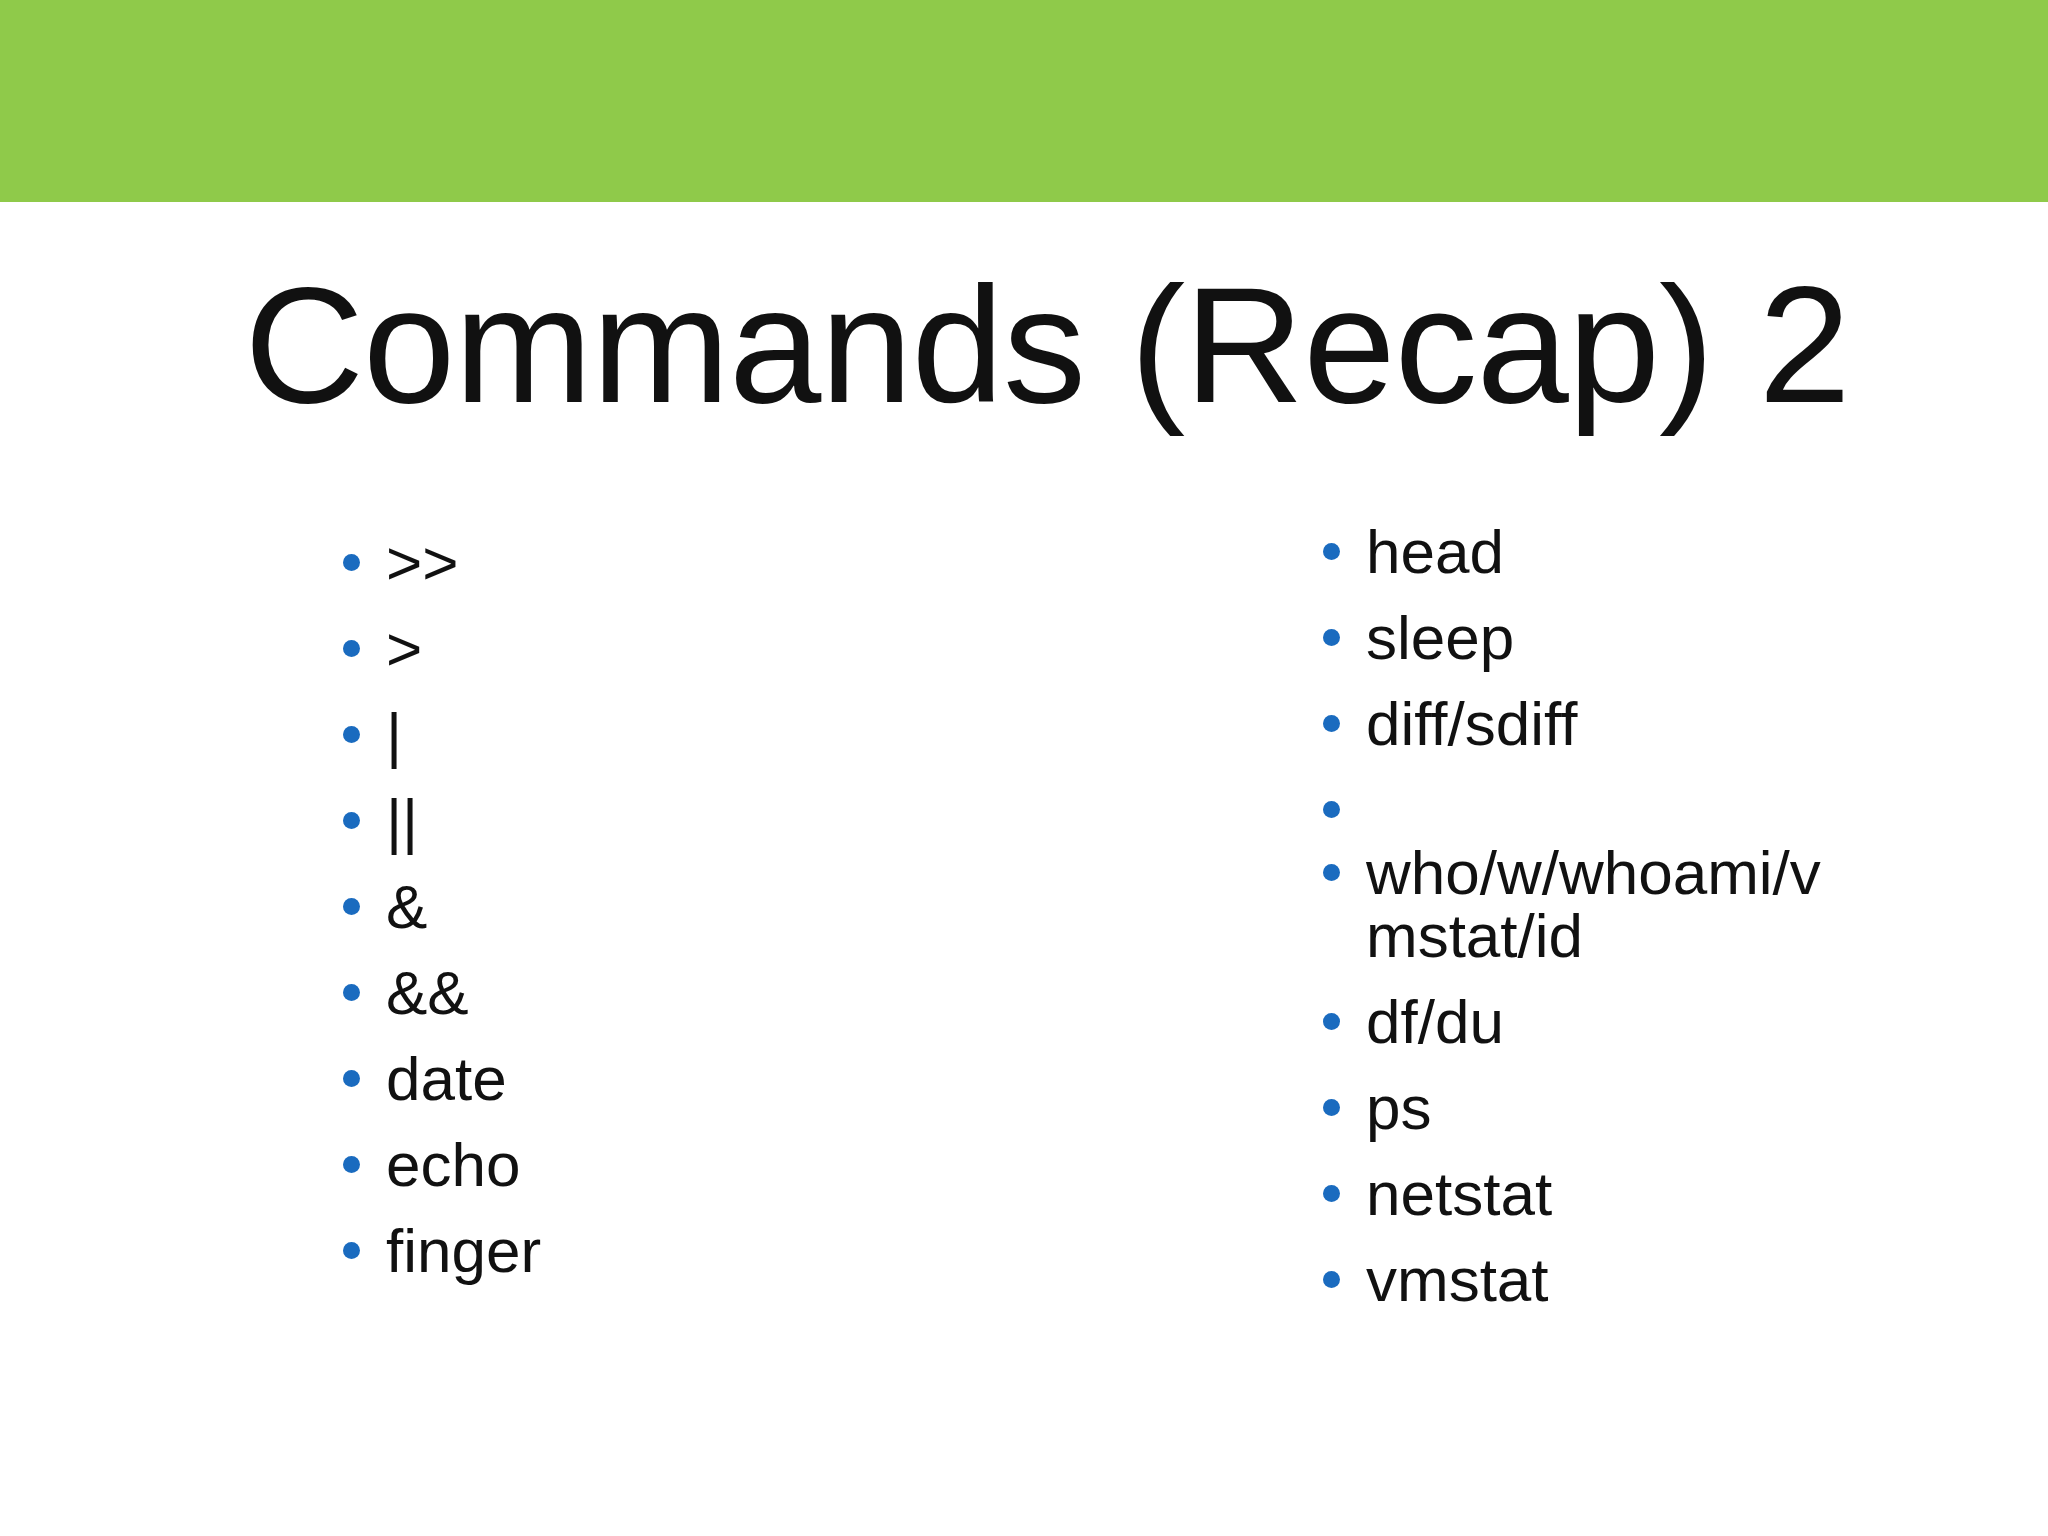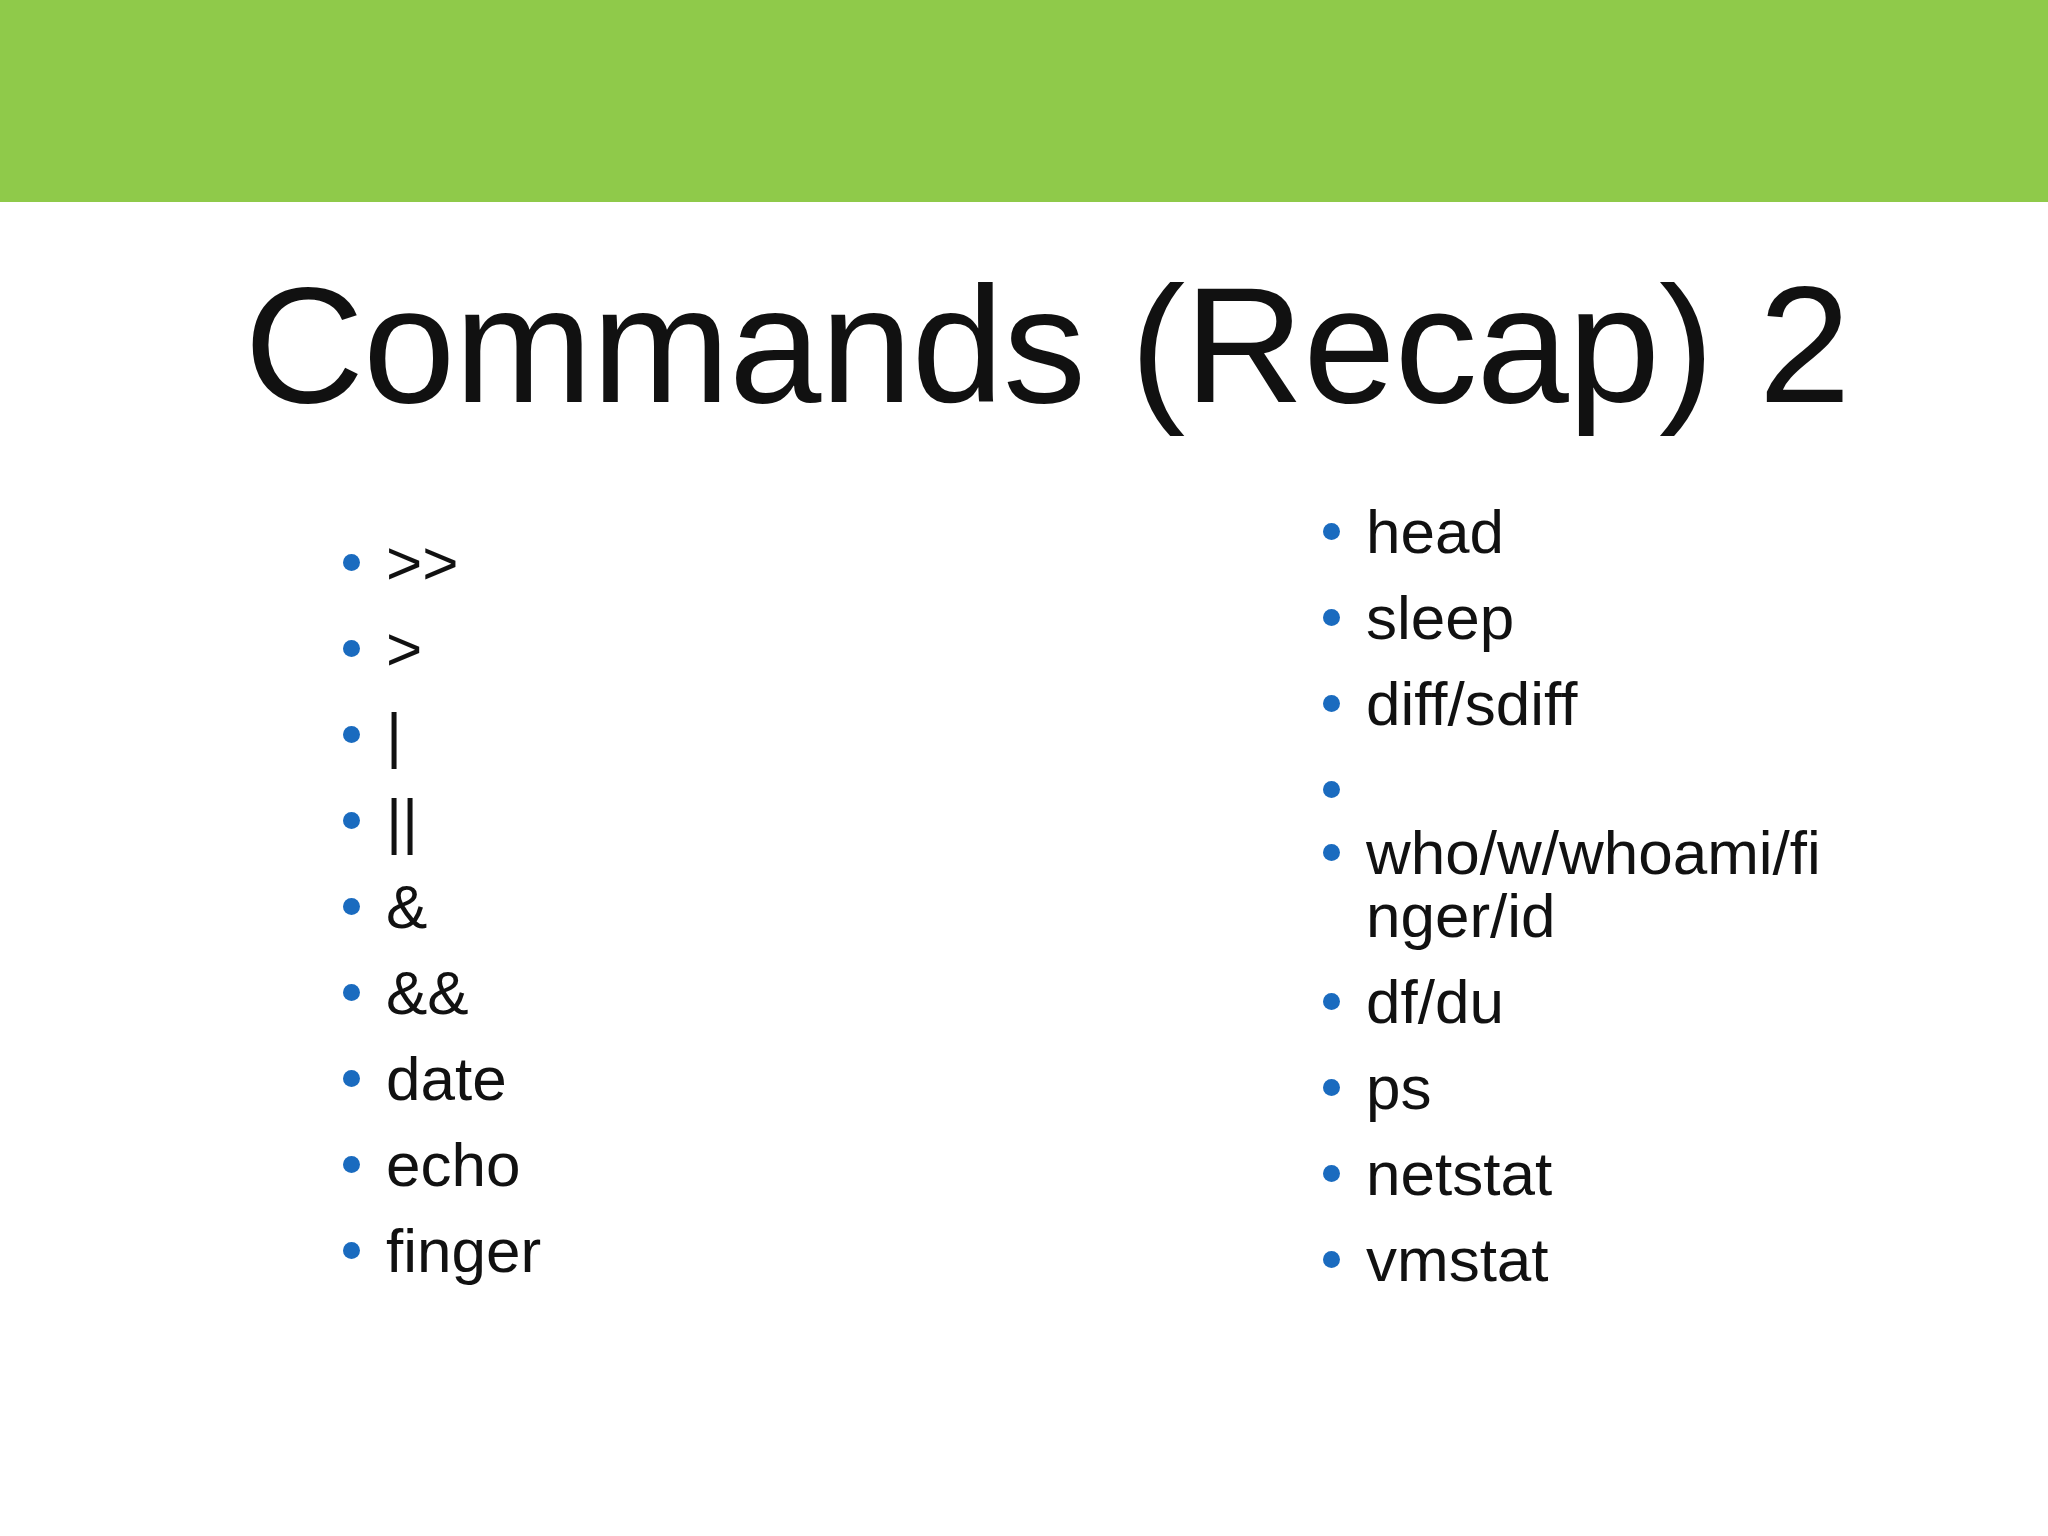--- a/index.html
+++ b/index.html
@@ -31,21 +31,21 @@
     font-size: 166px;
     font-weight: 400;
     line-height: 210px;
     letter-spacing: -1px;
     white-space: nowrap;
     color: var(--text);
   }
 
   ul.list { position: absolute; list-style: none; }
   .list-left  { top: 531px; left: 343px; width: 800px; }
-  .list-right { top: 500px; left: 1323px; width: 520px; }
+  .list-right { top: 520px; left: 1323px; width: 520px; }
 
   .list li {
     display: flex;
     align-items: flex-start;
     font-size: 62px;
     line-height: 63px;
     margin-bottom: 23px;
     color: var(--text);
   }
   .list .dot {
@@ -135,21 +135,21 @@
         <span class="dot"></span>
         <span class="txt">diff/sdiff</span>
       </li>
 
       <li class="bullet-item">
         <span class="dot"></span>
       </li>
 
       <li class="bullet-item">
         <span class="dot"></span>
-        <span class="txt">who/w/whoami/finger/id</span>
+        <span class="txt">who/w/whoami/vmstat/id</span>
       </li>
 
       <li class="bullet-item">
         <span class="dot"></span>
         <span class="txt">df/du</span>
       </li>
 
       <li class="bullet-item">
         <span class="dot"></span>
         <span class="txt">ps</span>

